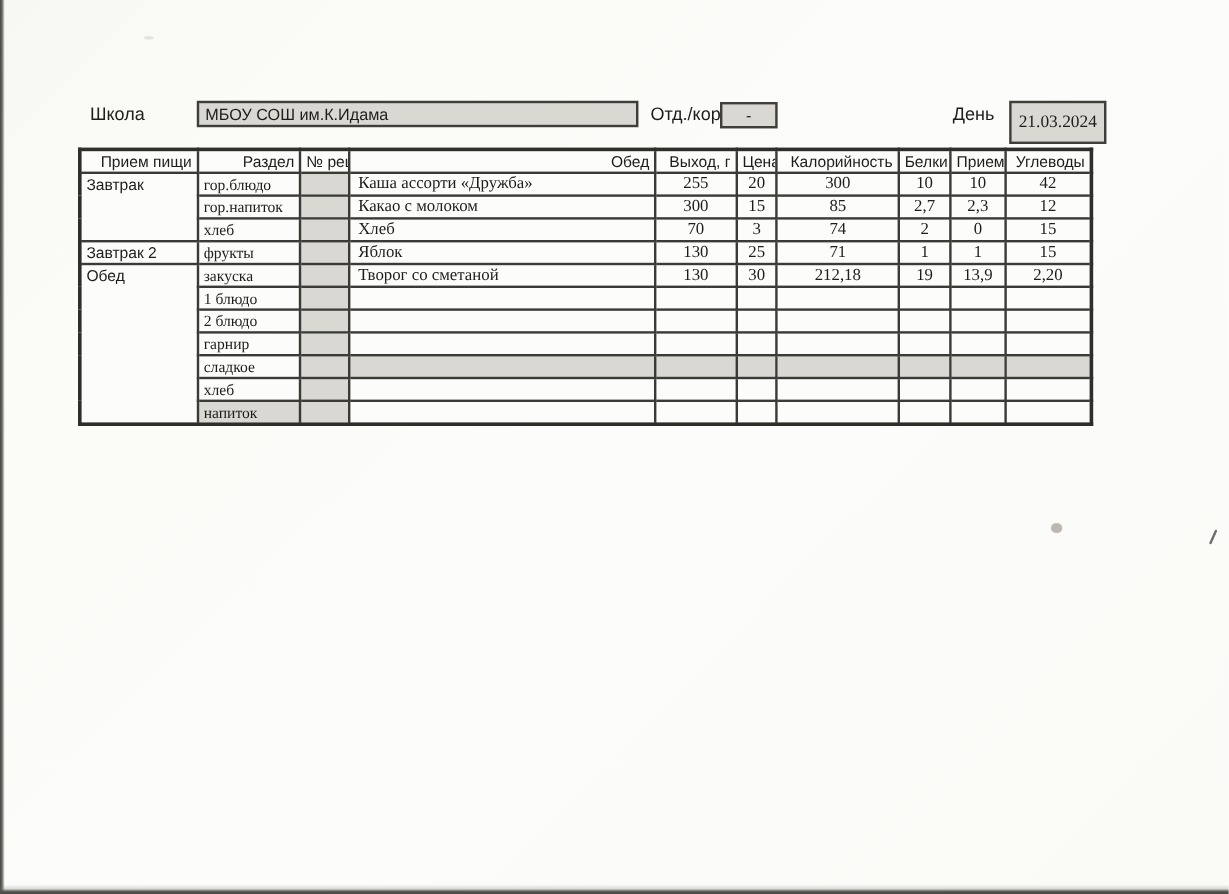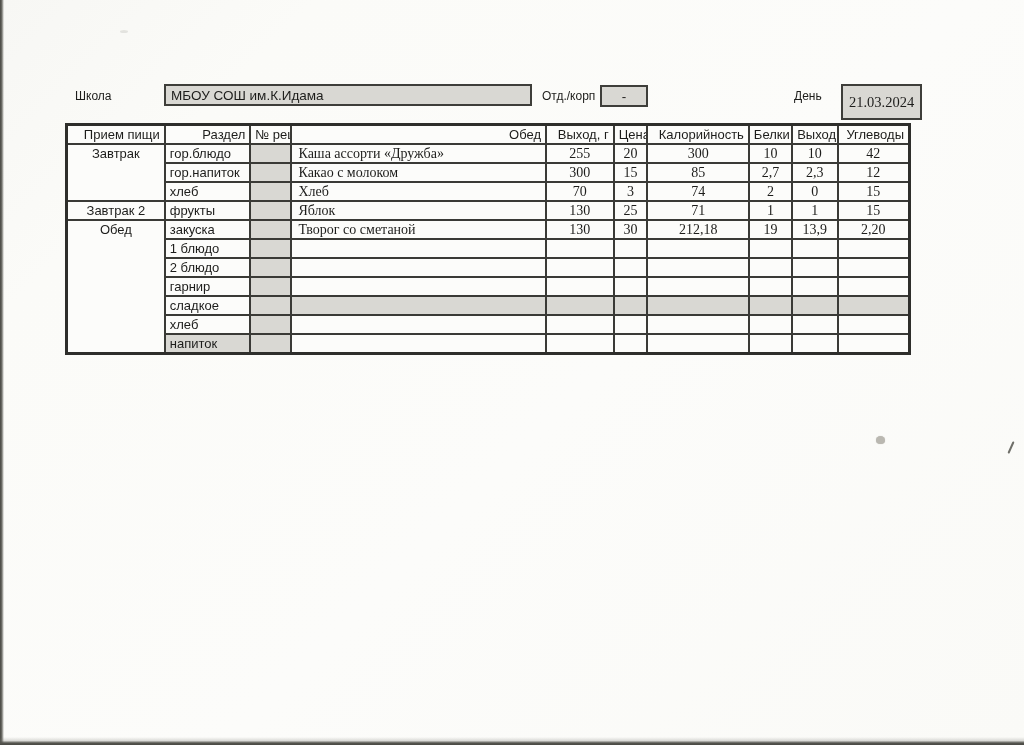--- a/index.html
+++ b/index.html
@@ -13,42 +13,42 @@
     background:linear-gradient(90deg,#454540 0%,#6e6e68 45%,rgba(250,250,247,0) 100%);}
   .edge-bottom{position:absolute;left:0;bottom:0;width:1024px;height:8px;
     background:linear-gradient(180deg,rgba(250,250,247,0) 0%,rgba(120,120,114,.25) 45%,#55554f 75%,#494944 100%);}
   .speck{position:absolute;left:876px;top:436px;width:9px;height:8px;background:#bab8b1;
     border-radius:55% 55% 48% 52%;box-shadow:0 0 1px #c8c6c0;}
   .scratch{position:absolute;left:1010px;top:441px;width:2px;height:13px;background:#6f6f69;
     transform:rotate(24deg);border-radius:1px;}
   .smudge{position:absolute;left:120px;top:30px;width:8px;height:3px;background:#e3e3df;border-radius:50%;}
 
   
-  .hlabel{position:absolute;font-size:12px;line-height:16px;}
+  .hlabel{position:absolute;font-size:15px;line-height:16px;}
   .hbox{position:absolute;background:#d9d8d3;border:2px solid #3e3e3a;box-sizing:border-box;
     font-size:13.5px;display:flex;align-items:center;}
   .box-school{left:164px;top:84px;width:368px;height:22px;padding-left:5px;text-align:right;}
   .box-dept{left:600px;top:85px;width:48px;height:22px;justify-content:center;}
   .box-day{left:841px;top:84px;width:81px;height:36px;justify-content:center;
     font-family:"Liberation Serif",serif;font-size:14.5px;}
   .lbl-school{left:75px;top:88px;}
   .lbl-dept{left:532px;top:88px;padding-left:10px;}
   .lbl-day{left:794px;top:88px;}
 
   
   .menu-table{position:absolute;left:65px;top:123px;border-collapse:collapse;table-layout:fixed;
     width:846px;border:3px solid #2e2e2b;}
   .menu-table th,.menu-table td{
     border:2px solid #3a3a36;height:17px;line-height:17px;padding:0 4px;
     font-size:13px;font-weight:normal;overflow:hidden;white-space:nowrap;box-sizing:content-box;
     background:#fcfcfa;
   }
   .menu-table th{text-align:right;}
-  td.meal{vertical-align:top;text-align:center;}
-  td.section{text-align:left;}
+  td.meal{vertical-align:top;text-align:left;}
+  td.section{text-align:left;font-family:Liberation Serif, serif;}
   td.dish{font-family:"Liberation Serif",serif;font-size:14px;text-align:left;padding-left:6px;}
   td.num{font-family:"Liberation Serif",serif;font-size:14px;text-align:center;}
   td.gray{background:#d9d8d3;}
 </style>
 </head>
 <body>
 
 <div class="page">
 
   <div class="edge-left"></div>
@@ -86,21 +86,21 @@
     <thead>
       <tr>
         <th>Прием пищи</th>
         <th>Раздел</th>
         <th>№ рец.</th>
         <th>Обед</th>
         <th>Выход, г</th>
         <th>Цена</th>
         <th>Калорийность</th>
         <th>Белки</th>
-        <th>Выход</th>
+        <th>Прием</th>
         <th>Углеводы</th>
       </tr>
     </thead>
     <tbody>
       <tr>
         <td class="meal" rowspan="3">Завтрак</td>
         <td class="section">гор.блюдо</td>
         <td class="gray"></td>
         <td class="dish">Каша ассорти «Дружба»</td>
         <td class="num">255</td>

